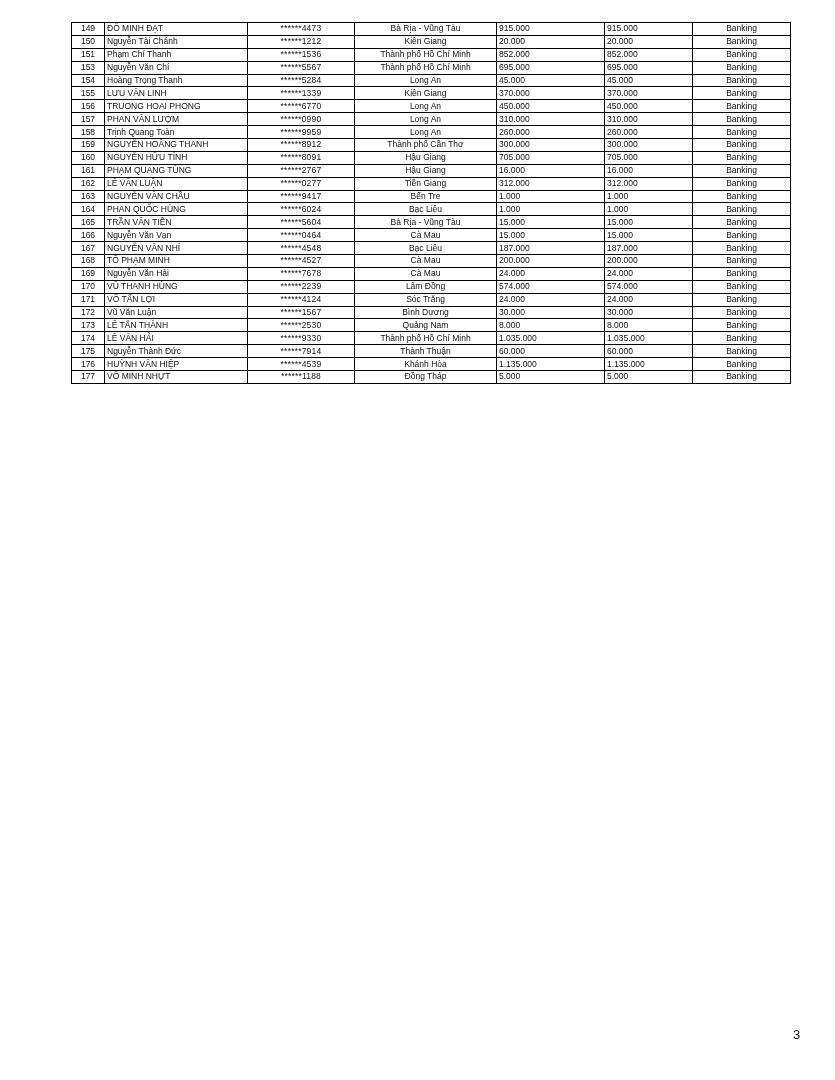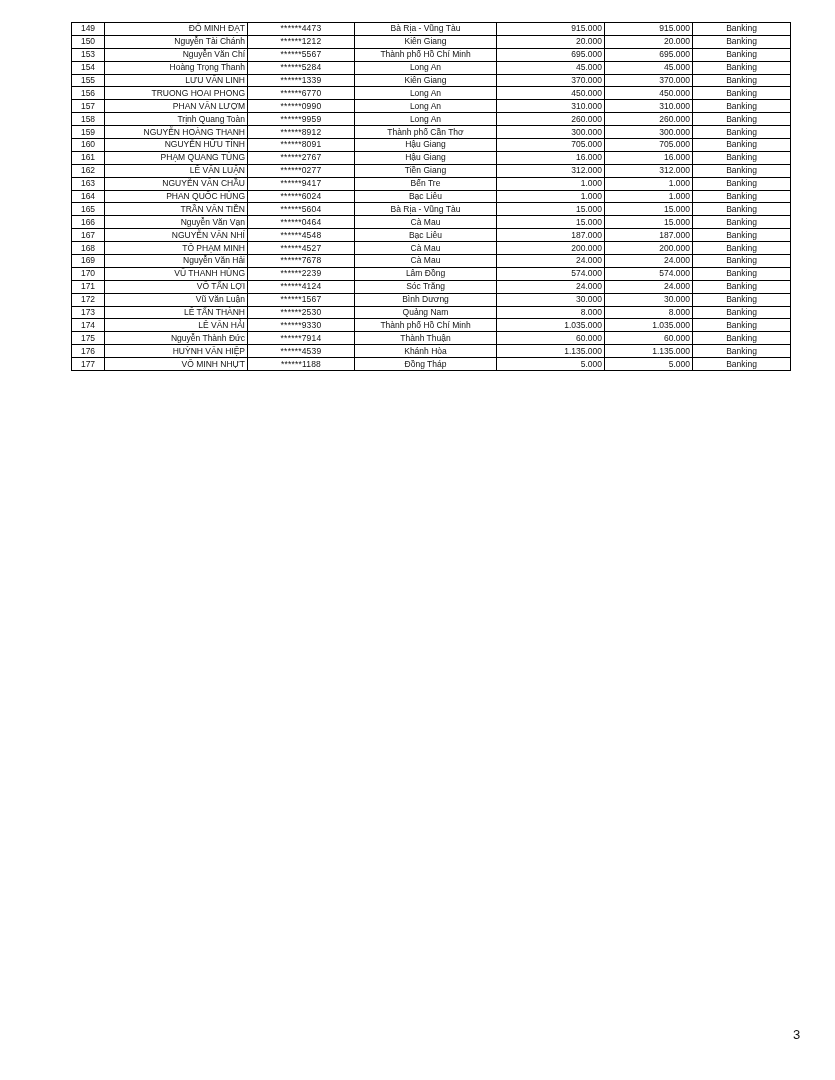--- a/index.html
+++ b/index.html
@@ -24,24 +24,24 @@
     border: 1px solid #000000;
     font-size: 8.5px;
     line-height: 11px;
     height: 11.9px;
     padding: 0 2px;
     overflow: hidden;
     white-space: nowrap;
     vertical-align: middle;
   }
   td.c-no   { text-align: center; }
-  td.c-name { text-align: right; padding-left: 4px; }
+  td.c-name { text-align: left; padding-left: 4px; }
   td.c-acct { text-align: center; letter-spacing: 0.2px; }
   td.c-prov { text-align: center; margin-left: 12px; }
-  td.c-amt  { text-align: right; padding-right: 6px; margin-left: 28px; }
+  td.c-amt  { text-align: left; padding-right: 6px; margin-left: 28px; }
   td.c-chan { text-align: center; }
   .page-number {
     position: absolute;
     left: 793px;
     top: 1027px;
     font-size: 13px;
     color: #111111;
   }
 </style>
 </head>
@@ -72,20 +72,29 @@
         <tr>
           <td class="c-no">150</td>
           <td class="c-name">Nguyễn Tài Chánh</td>
           <td class="c-acct">******1212</td>
           <td class="c-prov">Kiên Giang</td>
           <td class="c-amt">20.000</td>
           <td class="c-amt">20.000</td>
           <td class="c-chan">Banking</td>
         </tr>
         <tr>
+          <td class="c-no">151</td>
+          <td class="c-name">Phạm Chí Thanh</td>
+          <td class="c-acct">******1536</td>
+          <td class="c-prov">Thành phố Hồ Chí Minh</td>
+          <td class="c-amt">852.000</td>
+          <td class="c-amt">852.000</td>
+          <td class="c-chan">Banking</td>
+        </tr>
+        <tr>
           <td class="c-no">153</td>
           <td class="c-name">Nguyễn Văn Chí</td>
           <td class="c-acct">******5567</td>
           <td class="c-prov">Thành phố Hồ Chí Minh</td>
           <td class="c-amt">695.000</td>
           <td class="c-amt">695.000</td>
           <td class="c-chan">Banking</td>
         </tr>
         <tr>
           <td class="c-no">154</td>

